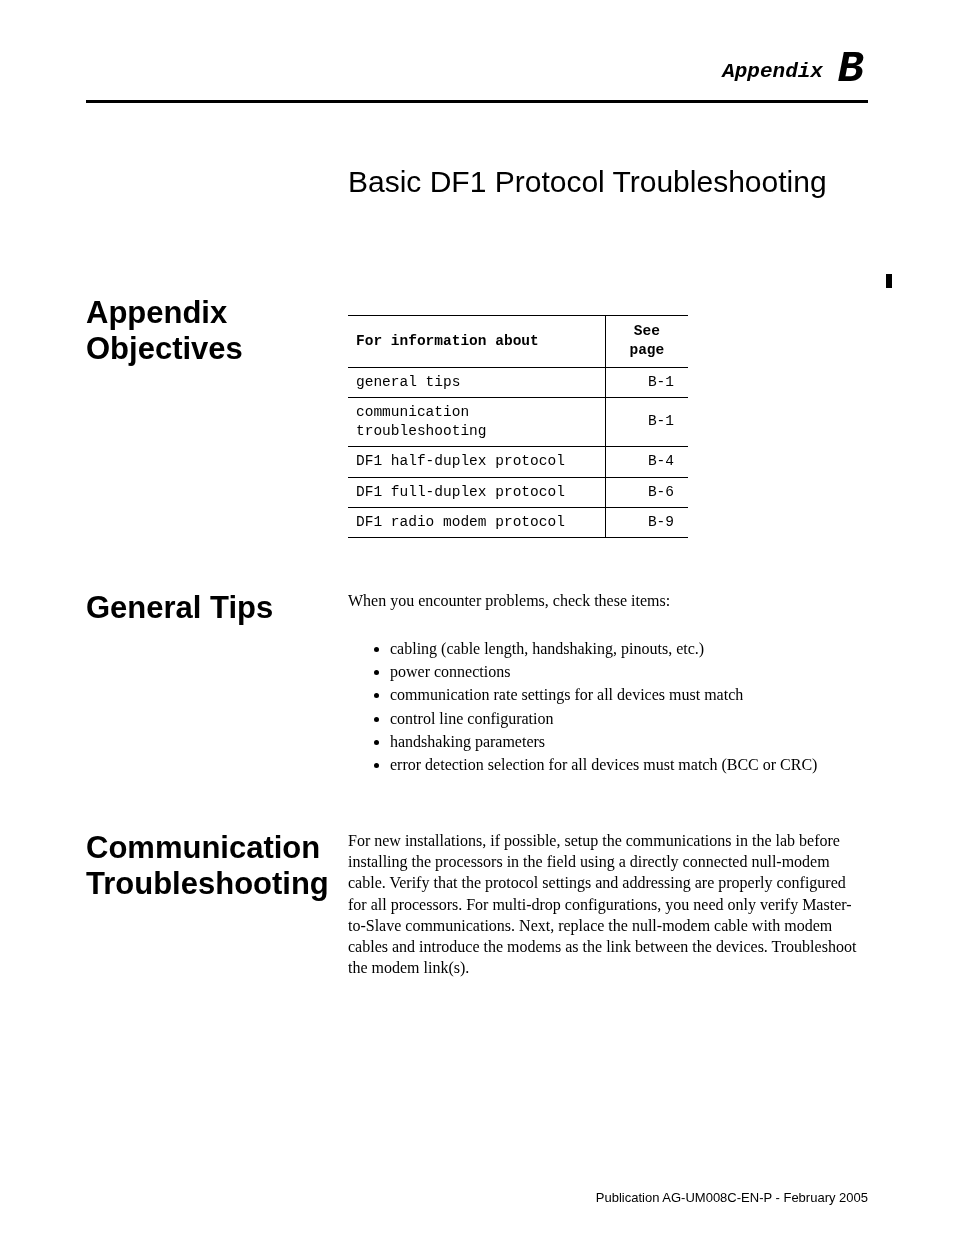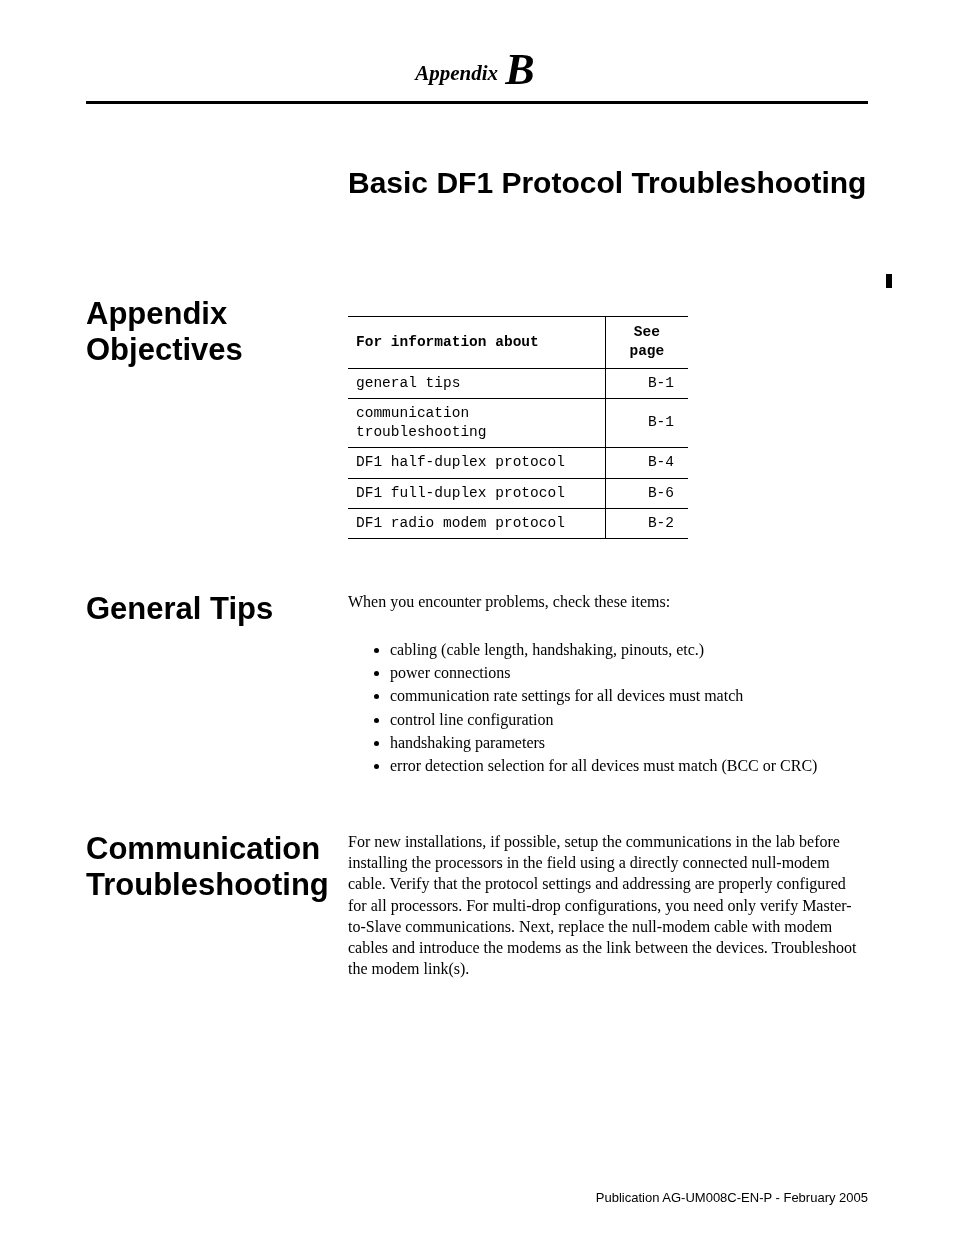--- a/index.html
+++ b/index.html
@@ -13,43 +13,43 @@
     position: relative;
     box-sizing: border-box;
   }
   .page {
     padding: 44px 86px 30px 86px;
     box-sizing: border-box;
     height: 100%;
     position: relative;
   }
   .appendix-header {
-    text-align: center;
-    font-family: Liberation Serif, serif;
+    text-align: right;
+    font-family: Liberation Mono, monospace;
     font-weight: bold;
     font-style: italic;
     font-size: 21px;
     letter-spacing: 0px;
     padding-right: 4px;
   }
   .appendix-header .big-letter {
     font-size: 44px;
     font-style: italic;
     vertical-align: -4px;
     margin-left: 2px;
     font-weight: 900;
   }
   .hr-top {
     border: none;
     border-top: 3px solid #000;
     margin: 6px 0 0 0;
   }
   .main-title {
     font-family: 'Arial Narrow', Arial, sans-serif;
-    font-weight: bold;
+    font-weight: normal;
     font-size: 30px;
     text-align: left;
     margin: 62px 0 0 262px;
     letter-spacing: 0;
   }
   .section {
     display: flex;
     margin-top: 96px;
     align-items: flex-start;
   }
@@ -166,21 +166,21 @@
           <tr>
             <td>DF1 half-duplex protocol</td>
             <td>B-4</td>
           </tr>
           <tr>
             <td>DF1 full-duplex protocol</td>
             <td>B-6</td>
           </tr>
           <tr>
             <td>DF1 radio modem protocol</td>
-            <td>B-2</td>
+            <td>B-9</td>
           </tr>
         </tbody>
       </table>
     </div>
   </div>
 
   <div class="section">
     <div class="section-label">General Tips</div>
     <div class="section-body">
       <div class="body-text">When you encounter problems, check these items:</div>

